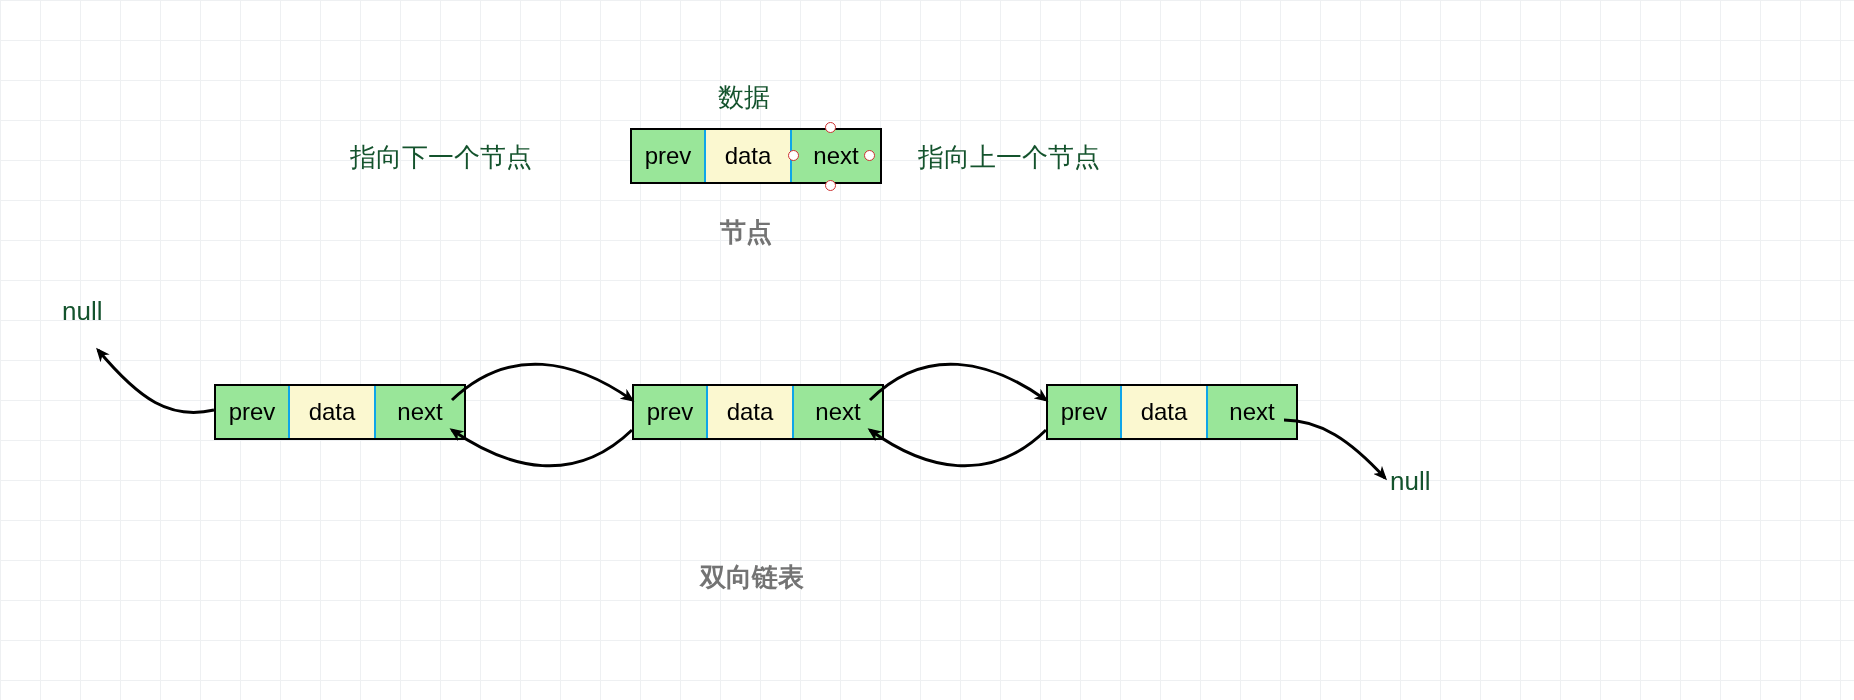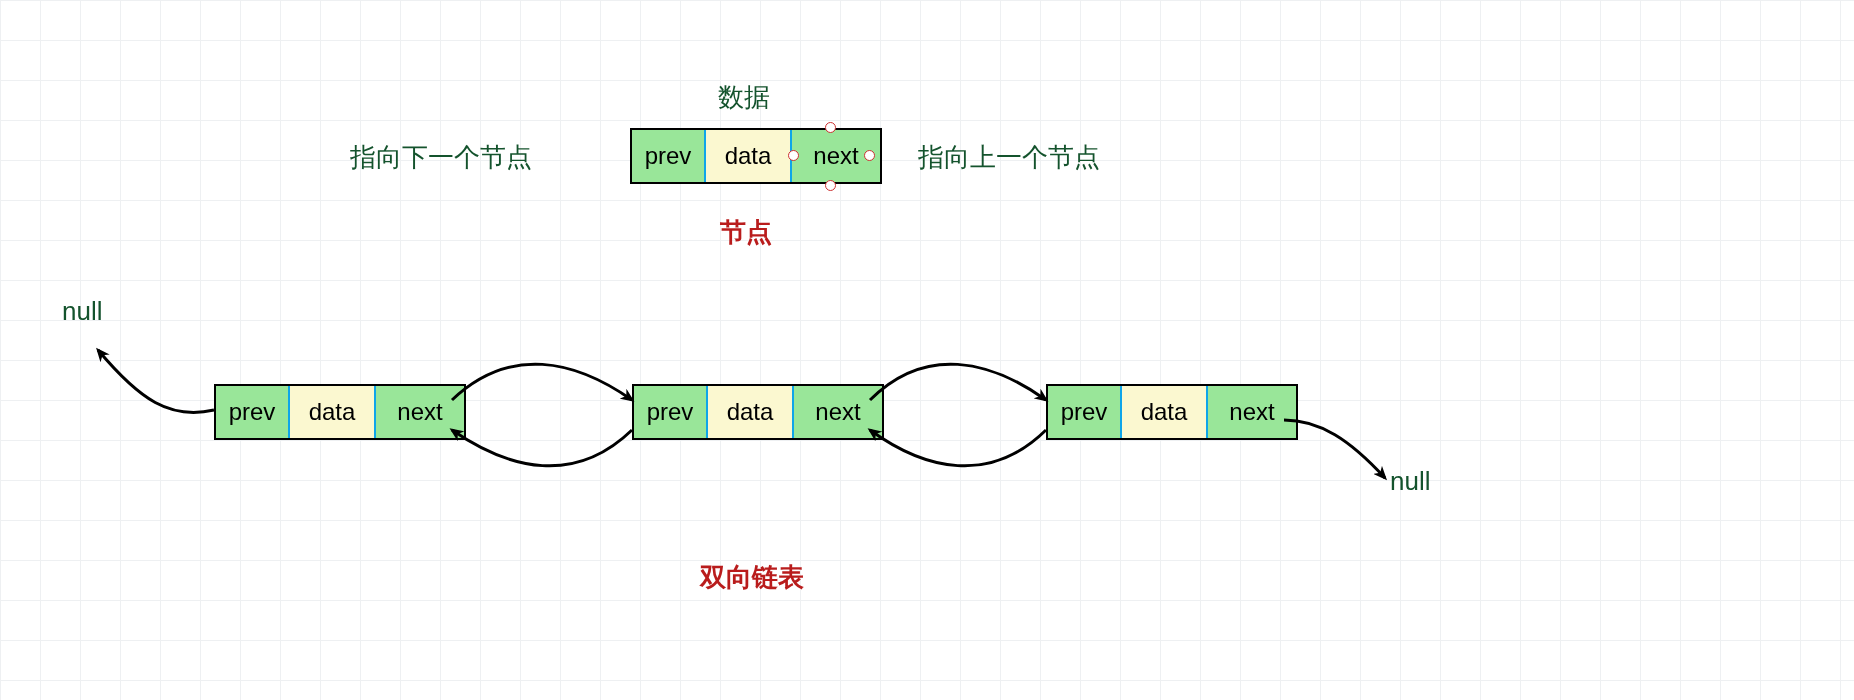--- a/index.html
+++ b/index.html
@@ -27,21 +27,21 @@
     align-items: center;
     justify-content: center;
     font-size: 24px;
     box-sizing: border-box;
   }
   .sep-r { border-right: 2px solid #0ea5e9; }
   .prev-cell { background: #99e699; width: 74px; }
   .data-cell { background: #fbf8d0; width: 86px; }
   .next-cell { background: #99e699; width: 88px; }
   .txt { font-size: 26px; color: #14532d; }
-  .bold-txt { font-size: 26px; font-weight: 600; color: #b91c1c; }
+  .bold-txt { font-size: 26px; font-weight: 600; color: #737373; }
   .handle {
     width: 9px; height: 9px; border-radius: 50%;
     background: #fff; border: 1px solid #cc3333;
     position: absolute;
   }
   svg.arrows { position: absolute; left: 0; top: 0; pointer-events: none; }
 </style>
 </head>
 <body>
 

